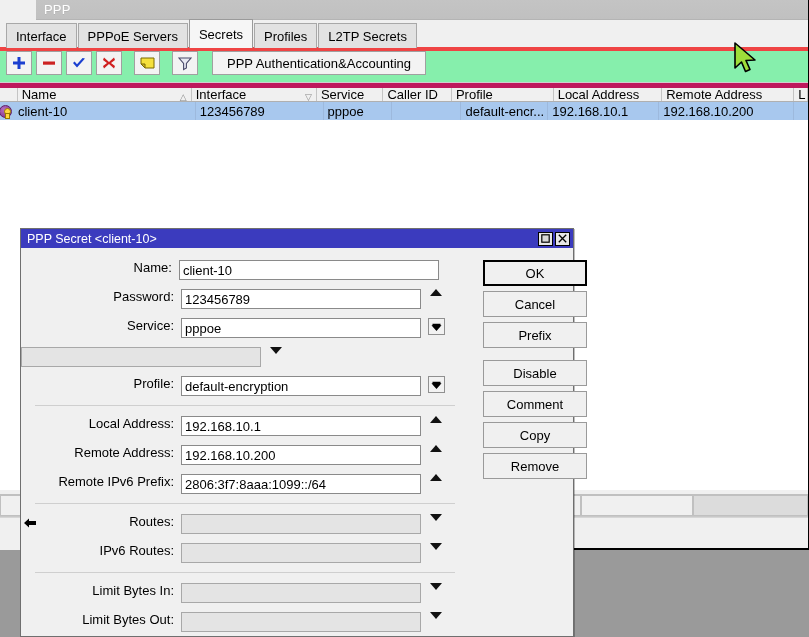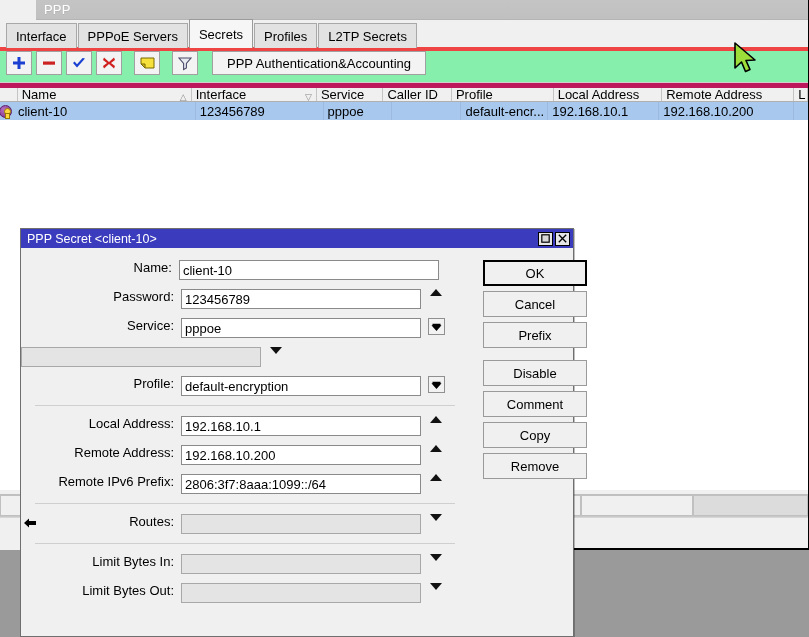--- a/index.html
+++ b/index.html
@@ -513,20 +513,27 @@
         <div class="divider"></div>
 
         <div class="frow">
           <div class="flabel">Routes:</div>
           <div class="finput disabled"></div>
           <div class="fctl">
               <span class="arrow-down"></span>
             </div>
         </div>
 
+        <div class="frow">
+          <div class="flabel">IPv6 Routes:</div>
+          <div class="finput disabled"></div>
+          <div class="fctl">
+              <span class="arrow-down"></span>
+            </div>
+        </div>
 
         <div class="divider"></div>
 
         <div class="frow">
           <div class="flabel">Limit Bytes In:</div>
           <div class="finput disabled"></div>
           <div class="fctl">
               <span class="arrow-down"></span>
             </div>
         </div>

